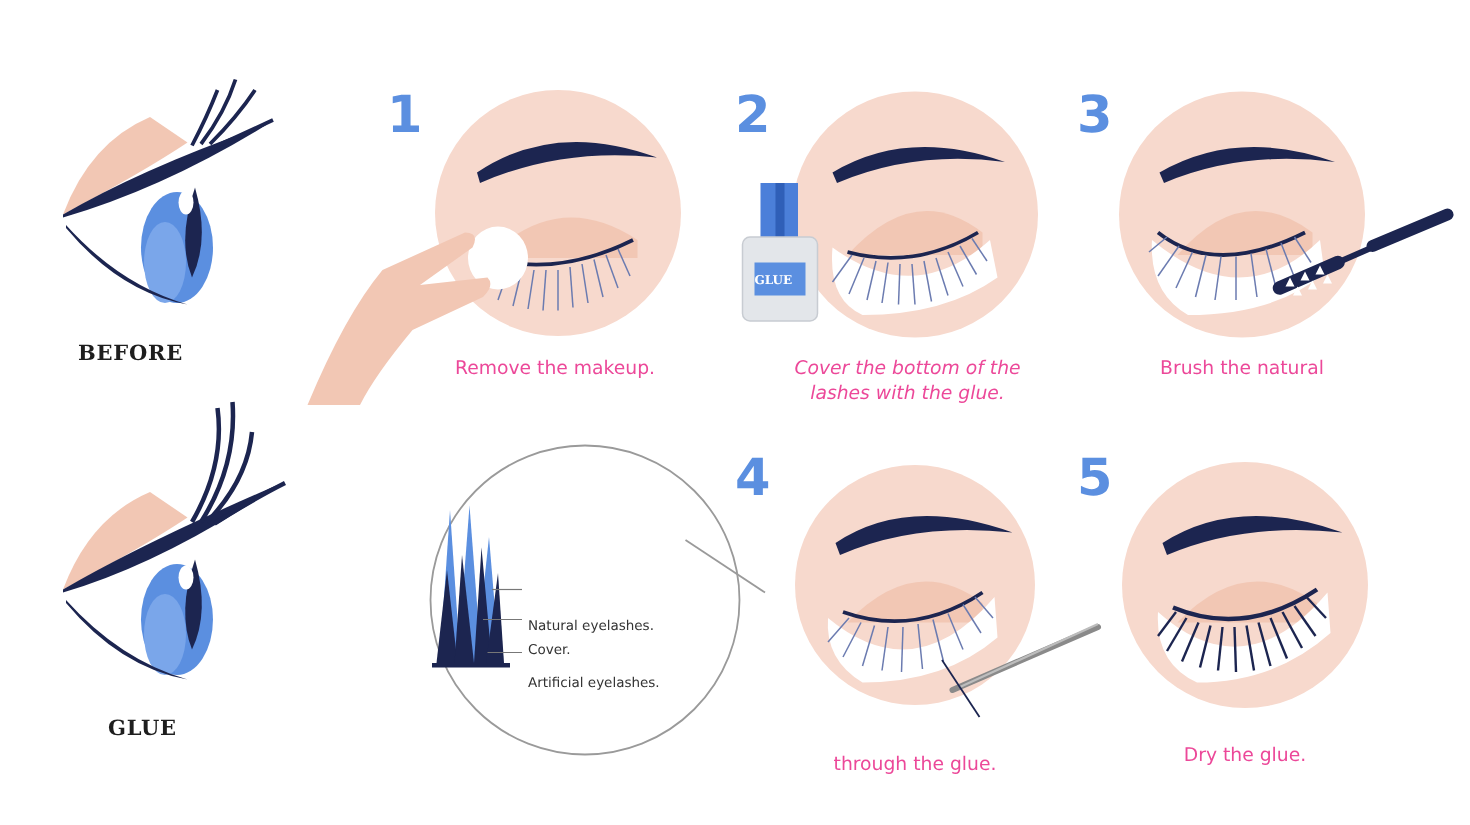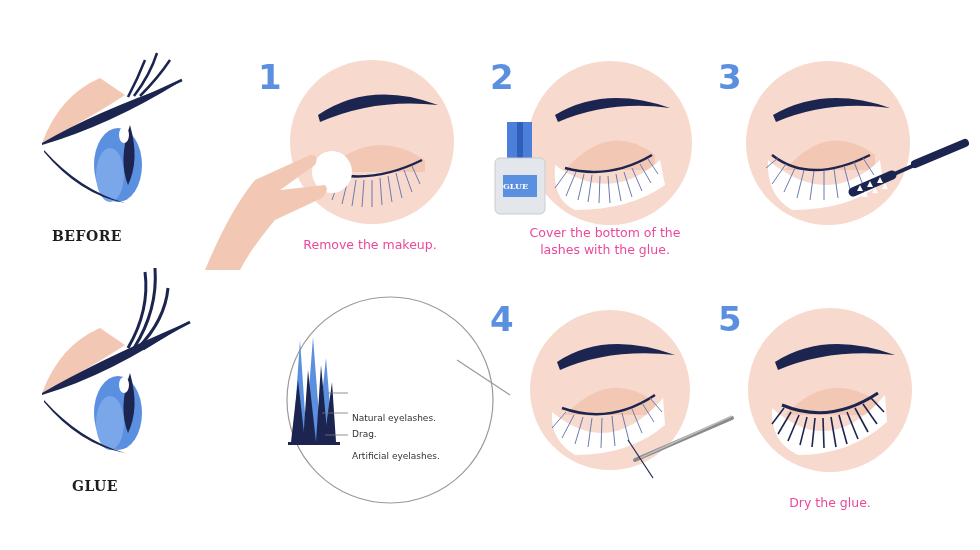--- a/index.html
+++ b/index.html
@@ -101,21 +101,21 @@
 
     <g>
       <rect x="27" y="62" width="25" height="36" fill="#4b7fd9"></rect>
       <rect x="37" y="62" width="6" height="36" fill="#2f5fb8"></rect>
       <rect x="15" y="98" width="50" height="56" rx="5" fill="#e3e6ea" stroke="#c8ccd2" stroke-width="1"></rect>
       <rect x="23" y="115" width="34" height="22" fill="#5b8fe0"></rect>
     </g>
   </svg>
 </div>
 <div class="abs" style="left:503px;top:181px;width:34px;font-family:'DejaVu Serif',serif;font-size:8px;font-weight:bold;color:#ffffff;text-align:left;">GLUE</div>
-<div class="caption" style="left:515px;top:224px;width:180px;">
+<div class="caption" style="left:515px;top:236px;width:180px;font-style:italic;">
   <div>Cover the bottom of the</div>
   <div>lashes with the glue.</div>
 </div>
 
 <div class="step-num" style="left:718px;top:60px;">3</div>
 <div class="abs" style="left:700px;top:60px;width:280px;height:180px;">
   <svg width="280" height="180">
     <circle cx="128" cy="83" r="82" fill="#f7d9cd"></circle>
     <path d="M73,55 Q125,25 190,48 Q128,40 76,62 Z" fill="#1c2550"></path>
     <path d="M85,110 Q128,60 175,95 L175,110 Z" fill="#f2c7b4"></path>
@@ -143,20 +143,21 @@
           <polygon points="170,121 173,127 167,127"></polygon>
         <polygon points="180,117 183,123 177,123"></polygon>
           <polygon points="165,131 168,137 162,137"></polygon>
         <polygon points="175,127 178,133 172,133"></polygon>
           <polygon points="185,123 188,129 182,129"></polygon>
       </g>
     </g>
   </svg>
 </div>
 <div class="caption" style="left:748px;top:236px;width:160px;">
+  <div>Brush the natural</div>
 </div>
 
 <div class="abs" style="left:260px;top:290px;width:260px;height:220px;">
   <svg width="260" height="220">
     <circle cx="130" cy="110" r="103" fill="#ffffff" stroke="#9a9a9a" stroke-width="1.2"></circle>
     <line x1="197" y1="70" x2="250" y2="105" stroke="#9a9a9a" stroke-width="1.2"></line>
 
     <g>
       <polygon points="33,152 40,50 47,152" fill="#5b8fe0"></polygon>
       <polygon points="45,152 53,47 61,152" fill="#5b8fe0"></polygon>
@@ -166,21 +167,21 @@
       <polygon points="56,152 61,75 68,152" fill="#1c2550"></polygon>
       <polygon points="64,152 72,92 76,152" fill="#1c2550"></polygon>
       <rect x="28" y="152" width="52" height="3" fill="#1c2550"></rect>
     </g>
     <line x1="68" y1="103" x2="88" y2="103" stroke="#777" stroke-width="0.8"></line>
     <line x1="62" y1="123" x2="88" y2="123" stroke="#777" stroke-width="0.8"></line>
     <line x1="65" y1="145" x2="88" y2="145" stroke="#777" stroke-width="0.8"></line>
   </svg>
   <div class="abs" style="left:92px;top:97px;font-size:9px;color:#333;margin-top:26px;">Natural eyelashes.</div>
   <div class="abs" style="left:92px;top:117px;font-size:9px;color:#333;margin-top:44px;">Artificial eyelashes.</div>
-  <div class="abs" style="left:92px;top:139px;font-size:9px;color:#333;">Drag.</div>
+  <div class="abs" style="left:92px;top:139px;font-size:9px;color:#333;">Cover.</div>
 </div>
 
 <div class="step-num" style="left:490px;top:302px;">4</div>
 <div class="abs" style="left:480px;top:290px;width:260px;height:200px;">
   <svg width="260" height="200">
     <circle cx="130" cy="100" r="80" fill="#f7d9cd"></circle>
     <path d="M77,72 Q125,40 195,65 Q130,58 80,80 Z" fill="#1c2550"></path>
     <path d="M85,125 Q130,78 175,112 L175,125 Z" fill="#f2c7b4"></path>
     <path d="M72,122 Q130,170 183,108 L185,135 Q150,165 95,165 Q70,150 72,122 Z" fill="#ffffff"></path>
     <path d="M82,118 Q130,135 175,105" stroke="#1c2550" stroke-width="2.5" fill="none"></path>
@@ -198,20 +199,21 @@
     </g>
 
     <g>
       <line x1="155" y1="170" x2="252" y2="128" stroke="#8a8a8a" stroke-width="4" stroke-linecap="round"></line>
       <line x1="160" y1="168" x2="252" y2="126" stroke="#bdbdbd" stroke-width="1.5"></line>
       <line x1="148" y1="150" x2="173" y2="188" stroke="#1c2550" stroke-width="1.2"></line>
     </g>
   </svg>
 </div>
 <div class="caption" style="left:515px;top:500px;width:190px;">
+  <div>through the glue.</div>
 </div>
 
 <div class="step-num" style="left:718px;top:302px;">5</div>
 <div class="abs" style="left:700px;top:290px;width:280px;height:200px;">
   <svg width="280" height="200">
     <circle cx="130" cy="100" r="82" fill="#f7d9cd"></circle>
     <path d="M75,72 Q125,40 195,65 Q130,58 78,80 Z" fill="#1c2550"></path>
     <path d="M85,125 Q130,78 178,112 L178,125 Z" fill="#f2c7b4"></path>
     <path d="M72,118 Q130,170 185,105 L187,132 Q150,165 98,165 Q70,152 72,118 Z" fill="#ffffff"></path>
     <path d="M82,115 Q130,135 178,103" stroke="#1c2550" stroke-width="3" fill="none"></path>

